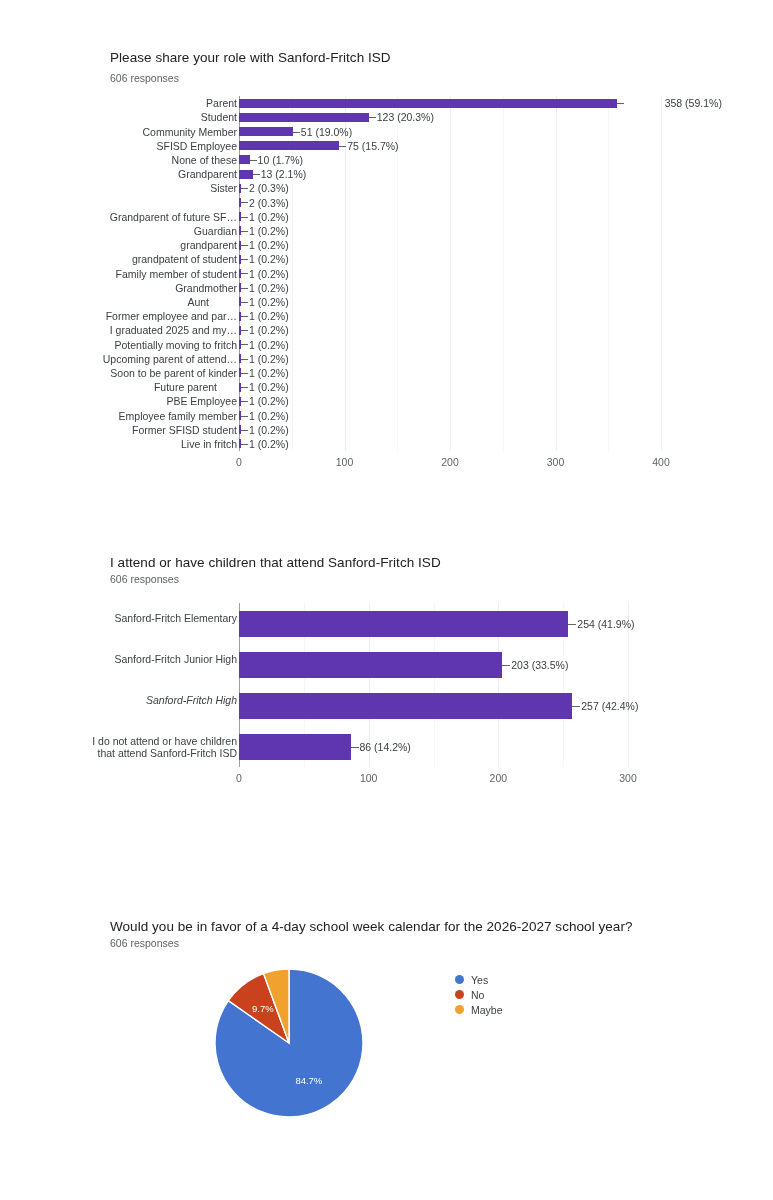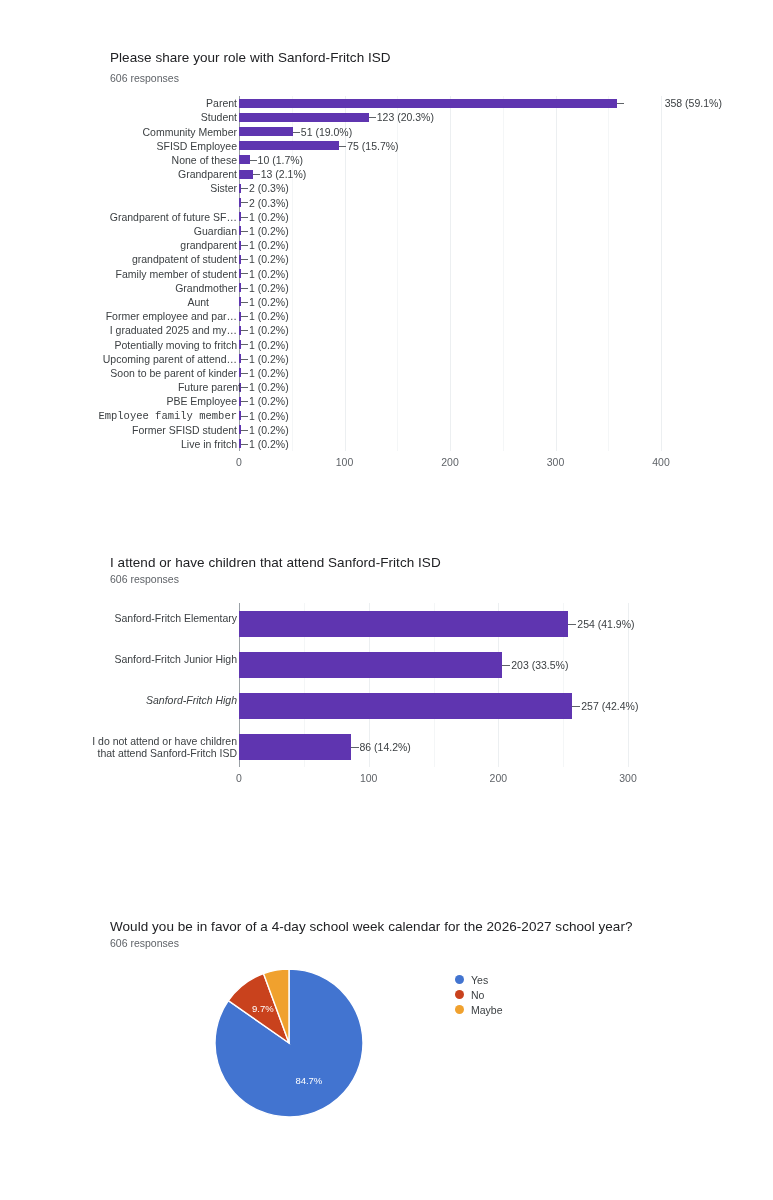--- a/index.html
+++ b/index.html
@@ -208,29 +208,29 @@
         <div class="leader" style="left: 241px; top: 269px; width: 7px;"></div>
         <div class="val-label" style="left: 249px; top: 262.7px;">1 (0.2%)</div>
         <div class="cat-label" style="right: 536px; width: 160px; top: 262.7px;">Upcoming parent of attend…</div>
         <div class="bar" style="left: 239px; top: 278.4px; width: 2px; height: 9px; background: rgb(95, 53, 176);"></div>
         <div class="leader" style="left: 241px; top: 283px; width: 7px;"></div>
         <div class="val-label" style="left: 249px; top: 276.9px;">1 (0.2%)</div>
         <div class="cat-label" style="right: 536px; width: 160px; top: 276.9px;">Soon to be parent of kinder</div>
         <div class="bar" style="left: 239px; top: 292.6px; width: 2px; height: 9px; background: rgb(95, 53, 176);"></div>
         <div class="leader" style="left: 241px; top: 297px; width: 7px;"></div>
         <div class="val-label" style="left: 249px; top: 291.1px;">1 (0.2%)</div>
-        <div class="cat-label" style="right: 532px; width: 160px; top: 291.1px;">Future parent</div>
+        <div class="cat-label" style="right: 556px; width: 160px; top: 291.1px;">Future parent</div>
         <div class="bar" style="left: 239px; top: 306.8px; width: 2px; height: 9px; background: rgb(95, 53, 176);"></div>
         <div class="leader" style="left: 241px; top: 311px; width: 7px;"></div>
         <div class="val-label" style="left: 249px; top: 305.3px;">1 (0.2%)</div>
         <div class="cat-label" style="right: 536px; width: 160px; top: 305.3px;">PBE Employee</div>
         <div class="bar" style="left: 239px; top: 321px; width: 2px; height: 9px; background: rgb(95, 53, 176);"></div>
         <div class="leader" style="left: 241px; top: 326px; width: 7px;"></div>
         <div class="val-label" style="left: 249px; top: 319.5px;">1 (0.2%)</div>
-        <div class="cat-label" style="right: 536px; width: 160px; top: 319.5px; font-family: Liberation Mono, monospace;">Employee family member</div>
+        <div class="cat-label" style="right: 536px; width: 160px; top: 319.5px;">Employee family member</div>
         <div class="bar" style="left: 239px; top: 335.2px; width: 2px; height: 9px; background: rgb(95, 53, 176);"></div>
         <div class="leader" style="left: 241px; top: 340px; width: 7px;"></div>
         <div class="val-label" style="left: 249px; top: 333.7px;">1 (0.2%)</div>
         <div class="cat-label" style="right: 536px; width: 160px; top: 333.7px;">Former SFISD student</div>
         <div class="bar" style="left: 239px; top: 349.4px; width: 2px; height: 9px; background: rgb(95, 53, 176);"></div>
         <div class="leader" style="left: 241px; top: 354px; width: 7px;"></div>
         <div class="val-label" style="left: 249px; top: 347.9px;">1 (0.2%)</div>
         <div class="cat-label" style="right: 536px; width: 160px; top: 347.9px;">Live in fritch</div>
         <div class="tick-label" style="left: 214px; width: 50px; top: 366px;">0</div>
         <div class="tick-label" style="left: 319.5px; width: 50px; top: 366px;">100</div>

